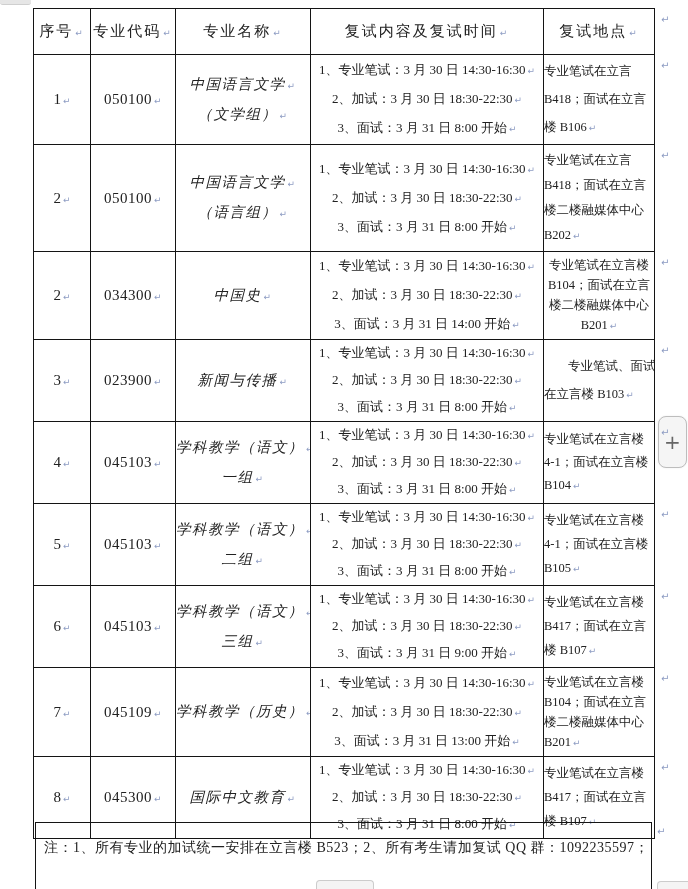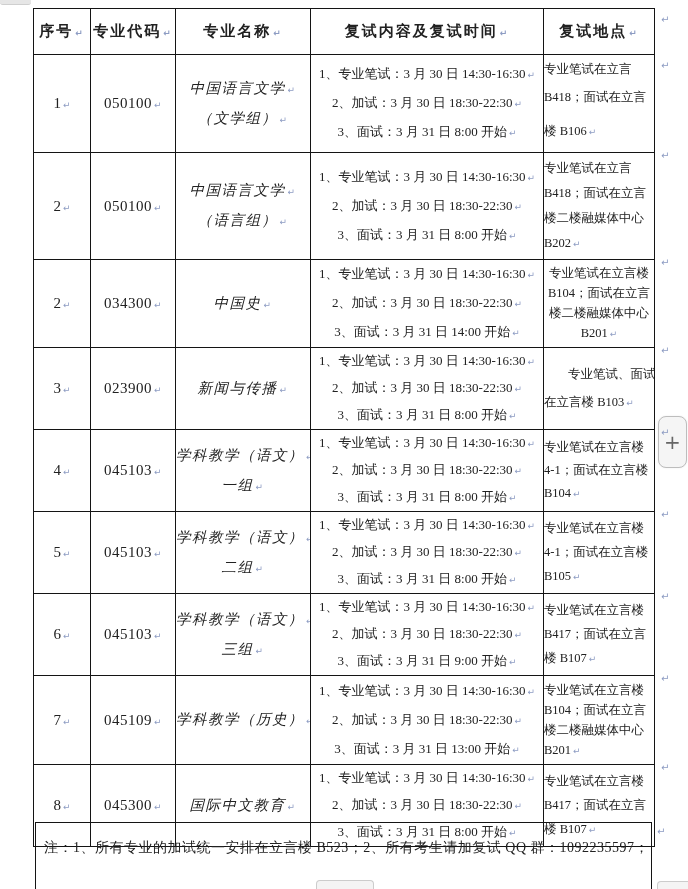--- a/index.html
+++ b/index.html
@@ -17,21 +17,21 @@
   
   table.sched {
     position:absolute; left:33px; top:8px; width:621px;
     border-collapse:collapse; table-layout:fixed;
   }
   table.sched th, table.sched td {
     border:1px solid var(--border,#111); padding:0; vertical-align:middle;
     overflow:hidden;
   }
   table.sched th {
-    font-weight:bold; font-size:15px; letter-spacing:2px; text-align:center;
+    font-weight:normal; font-size:15px; letter-spacing:2px; text-align:center;
     height:45px;
     margin-left:41px;
   }
   td.c-serial { text-align:center; font-size:15px; }
   td.c-code   { text-align:center; font-size:15px; letter-spacing:0.5px; }
   td.c-name   { text-align:center; font-size:14.5px; letter-spacing:1.5px;font-style:italic; }
   td.c-name .ln { line-height:28px; }
   td.c-content{ font-size:13px; padding-left:7px; padding-right:2px; text-align:center; }
   td.c-loc    { font-size:12.5px; padding:0 5px; text-align:left; }
   td.c-loc.center { text-align:center; }
@@ -102,21 +102,21 @@
             <div class="ln"><span>（文学组）</span><span class="pm">↵</span></div>
           </td>
           <td class="c-content">
             <div class="ln" style="line-height: 28px;"><span>1、专业笔试：3 月 30 日 14:30-16:30</span><span class="pm">↵</span></div>
             <div class="ln" style="line-height: 28px;"><span>2、加试：3 月 30 日 18:30-22:30</span><span class="pm">↵</span></div>
             <div class="ln" style="line-height: 28px;"><span>3、面试：3 月 31 日 8:00 开始</span><span class="pm">↵</span></div>
           </td>
           <td class="c-loc">
             <div class="ln" style="line-height: 28px;"><span>专业笔试在立言</span></div>
             <div class="ln" style="line-height: 28px;"><span>B418；面试在立言</span></div>
-            <div class="ln" style="line-height: 40px;"><span>楼 B106</span><span class="pm">↵</span></div>
+            <div class="ln" style="line-height: 28px;"><span>楼 B106</span><span class="pm">↵</span></div>
           </td>
         </tr>
         <tr style="height: 107px;">
           <td class="c-serial">
             <div class="ln"><span>2</span><span class="pm">↵</span></div>
           </td>
           <td class="c-code">
             <div class="ln"><span>050100</span><span class="pm">↵</span></div>
           </td>
           <td class="c-name">

